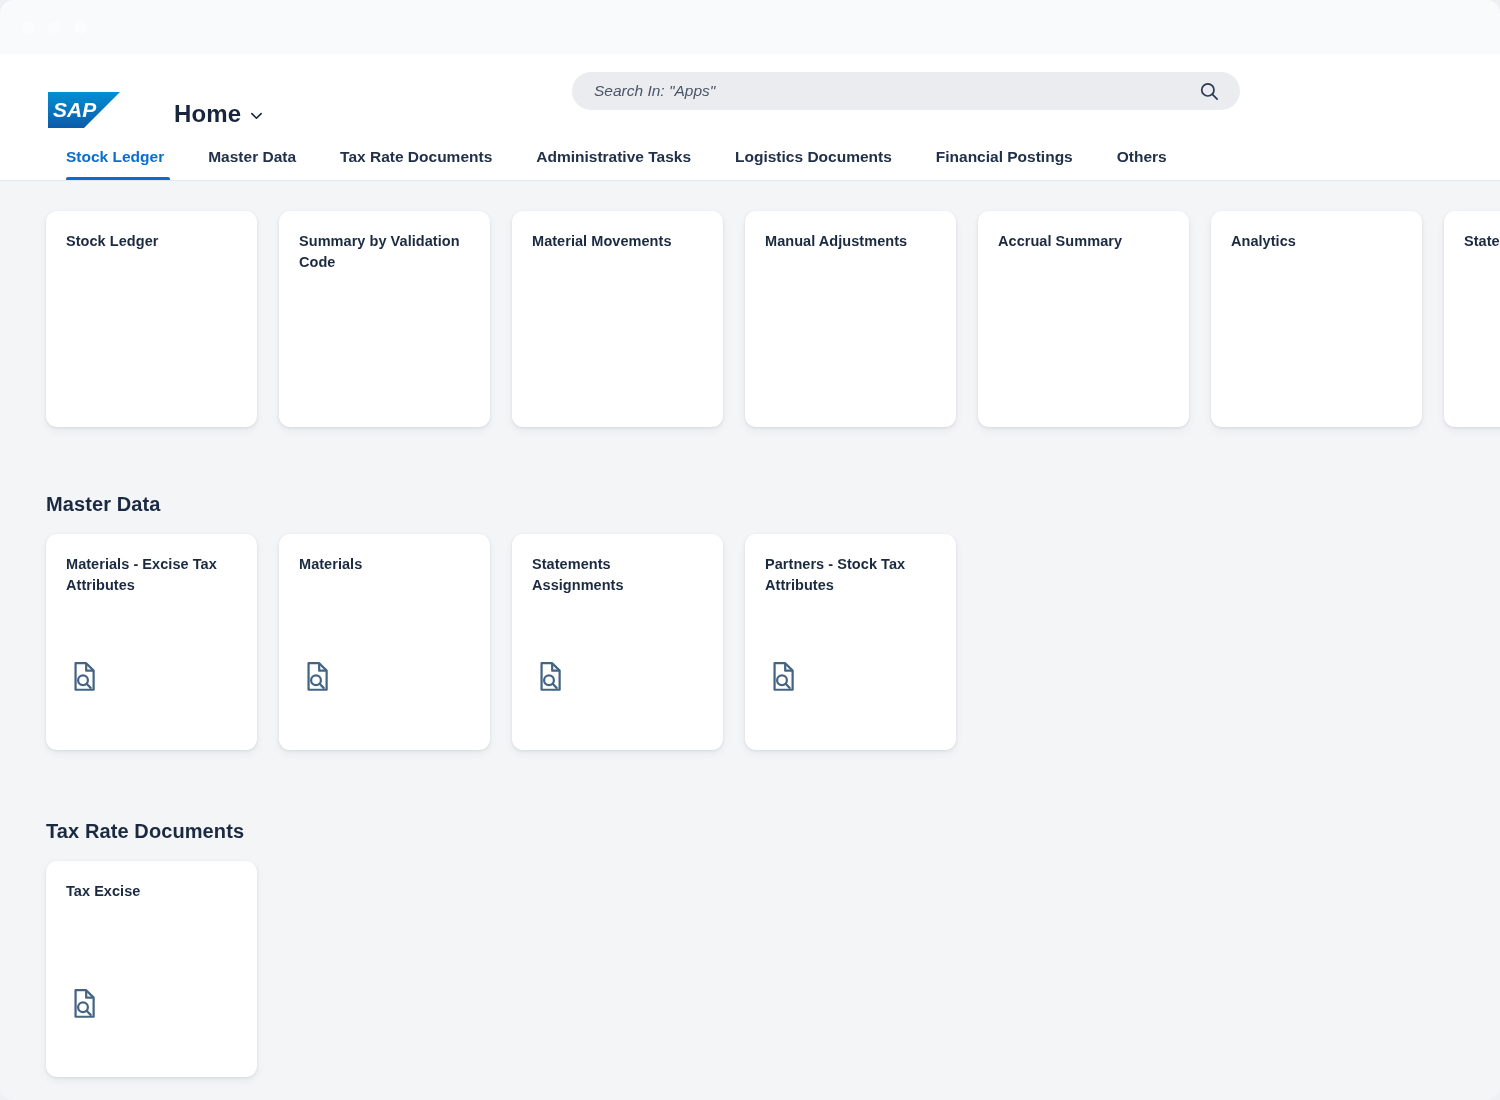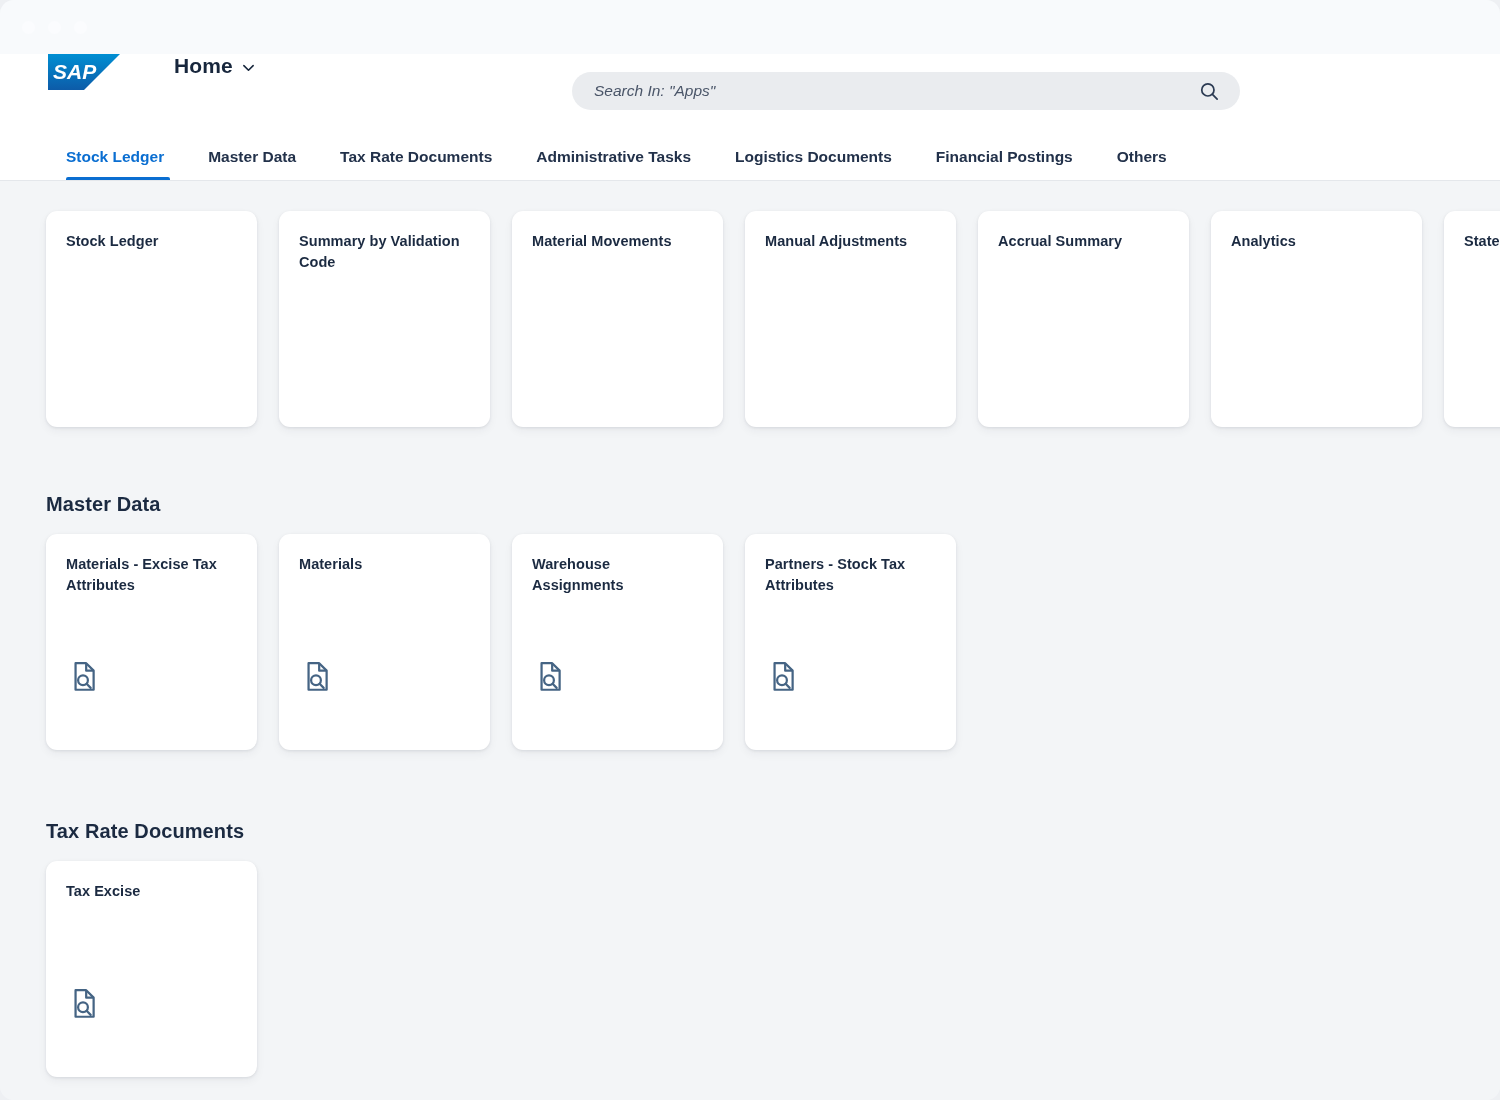--- a/index.html
+++ b/index.html
@@ -36,42 +36,42 @@
     height: 13px;
     border-radius: 50%;
     background: #fbfcfe;
   }
 
   
   .shellbar {
     height: 74px;
     background: #ffffff;
     display: flex;
-    align-items: flex-start;
+    align-items: flex-end;
     padding: 0 30px 0 48px;
     position: relative;
   }
 
   .sap-logo {
     width: 72px;
     height: 36px;
     position: relative;
     flex: none;
   }
   .sap-logo svg { display: block; }
 
   .home-menu {
     display: flex;
     align-items: center;
     gap: 9px;
     margin-left: 54px;
     cursor: pointer;
   }
   .home-label {
-    font-size: 21px;
+    font-size: 24px;
     font-weight: bold;
     color: #17263c;
     letter-spacing: .1px;
   }
   .chevron-down {
     width: 13px;
     height: 13px;
     display: block;
   }
 
@@ -316,21 +316,21 @@
             <svg width="34" height="34" viewBox="0 0 32 32">
               <path d="M9 3 H19 L26 10 V28 H9 Z" fill="none" stroke="#456484" stroke-width="2.1" stroke-linejoin="round"></path>
               <path d="M19 3 V10 H26" fill="none" stroke="#456484" stroke-width="2.1" stroke-linejoin="round"></path>
               <circle cx="16" cy="19" r="4.6" fill="none" stroke="#456484" stroke-width="2.1"></circle>
               <line x1="19.4" y1="22.4" x2="23.2" y2="26.2" stroke="#456484" stroke-width="2.1" stroke-linecap="round"></line>
             </svg>
           </div>
         </div>
 
         <div class="tile">
-          <div class="tile-title">Warehouse Assignments</div>
+          <div class="tile-title">Statements Assignments</div>
           <div class="tile-icon">
             <svg width="34" height="34" viewBox="0 0 32 32">
               <path d="M9 3 H19 L26 10 V28 H9 Z" fill="none" stroke="#456484" stroke-width="2.1" stroke-linejoin="round"></path>
               <path d="M19 3 V10 H26" fill="none" stroke="#456484" stroke-width="2.1" stroke-linejoin="round"></path>
               <circle cx="16" cy="19" r="4.6" fill="none" stroke="#456484" stroke-width="2.1"></circle>
               <line x1="19.4" y1="22.4" x2="23.2" y2="26.2" stroke="#456484" stroke-width="2.1" stroke-linecap="round"></line>
             </svg>
           </div>
         </div>
 

